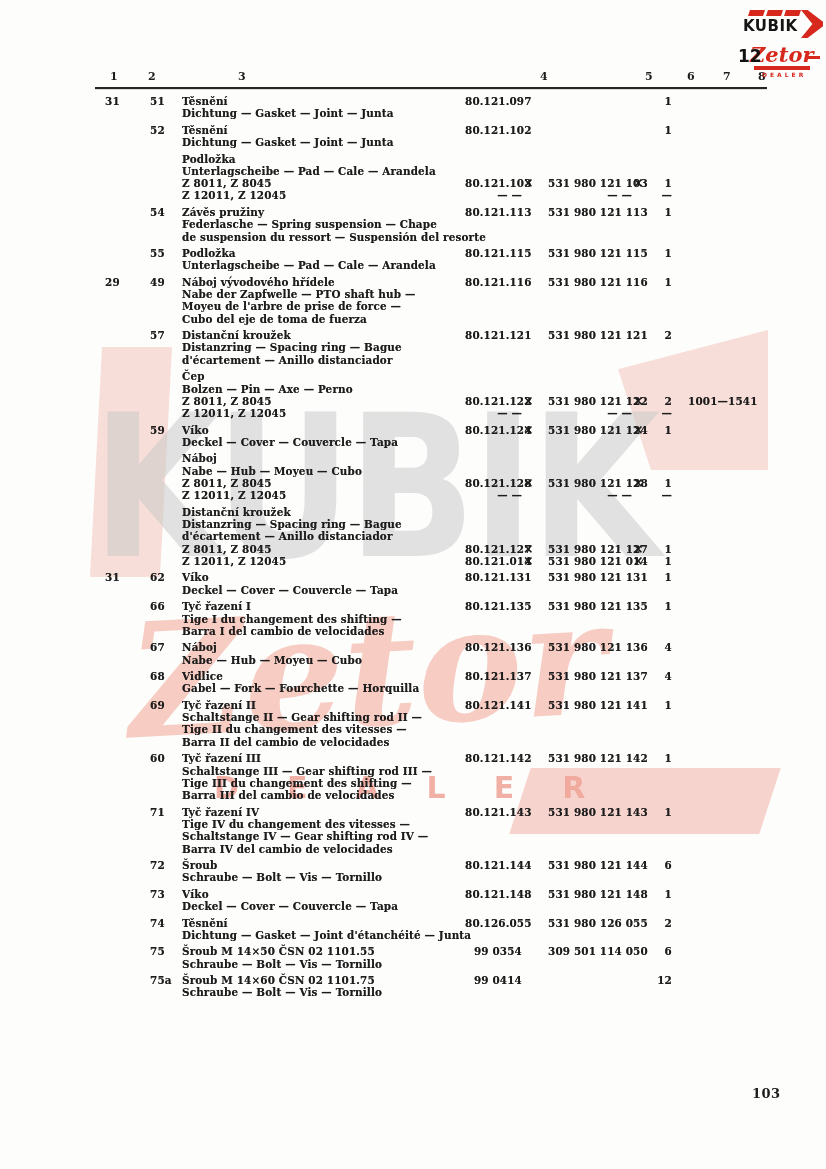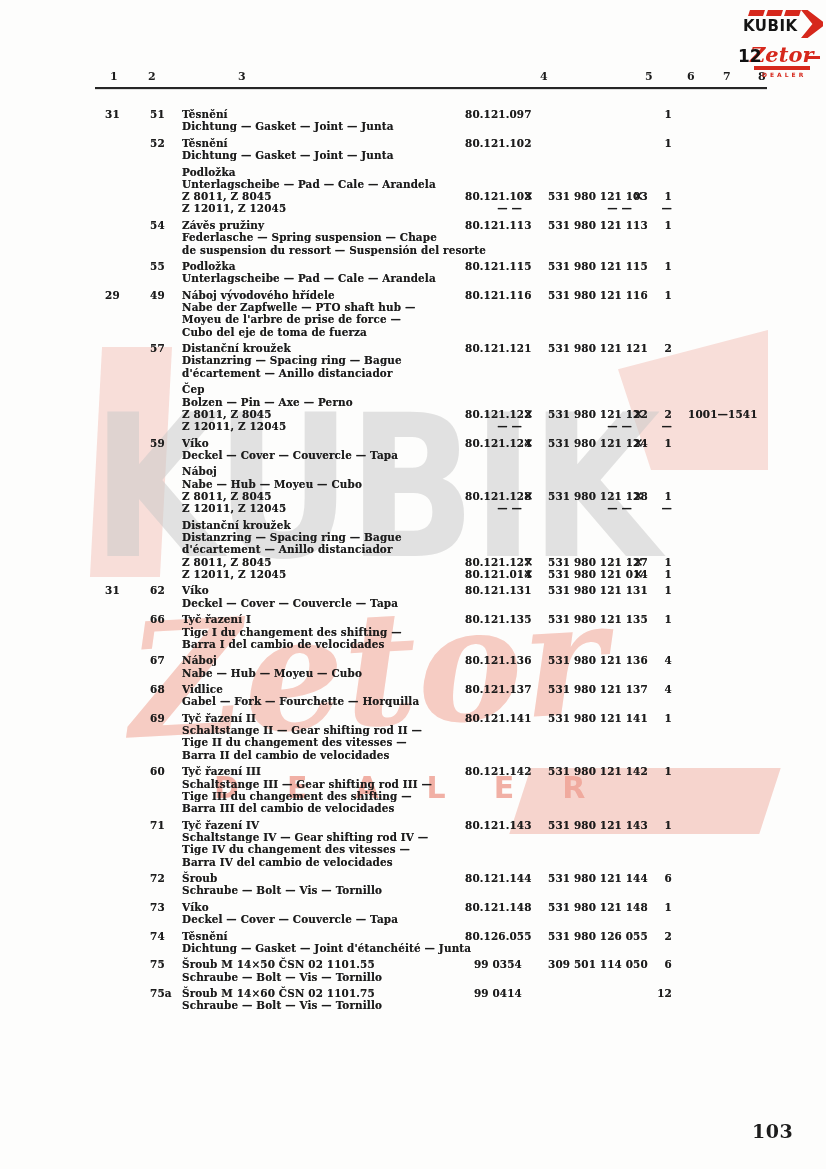--- a/index.html
+++ b/index.html
@@ -78,38 +78,38 @@
     letter-spacing:3px;color:#d6281c;
     font-family:"DejaVu Sans","Liberation Sans",sans-serif;
   }
 
   
   .sheet{position:absolute;left:95px;top:70px;width:672px;z-index:2;}
   .thead{position:relative;height:16px;
     font-weight:700;font-size:11px;}
   .col-num{position:absolute;top:0;}
   .rule{border-bottom:2px solid #262626;margin-top:1px;box-shadow:0 1px 0 rgba(0,0,0,.12);}
-  .tbody{padding-top:19px;}
+  .tbody{padding-top:6px;}
   .row{margin-bottom:4.2px;}
   .line{display:flex;white-space:nowrap;
     font-size:10.4px;line-height:12.3px;font-weight:700;
     letter-spacing:.15px;text-shadow:0 0 .4px rgba(20,20,20,.55);}
   .c-ref{width:45px;padding-left:10px;flex:none;}
   .c-item{width:32px;flex:none;}
   .c-desc{width:283px;flex:none;overflow:visible;}
   .c-pa{width:57px;text-align:right;flex:none;}
   .c-pax{width:15px;flex:none;font-size:12.5px;line-height:11px;padding-left:1px;}
   .c-pb{width:84px;text-align:right;flex:none;margin-left:10px;}
   .c-pbx{width:15px;flex:none;font-size:12.5px;line-height:11px;padding-left:1px;}
   .c-qty{width:22px;text-align:right;flex:none;margin-left:2px;}
   .c-extra{flex:none;margin-left:16px;}
 
   .page-number{
-    position:absolute;left:752px;top:1120px;z-index:2;
-    font-size:19px;font-weight:700;letter-spacing:.5px;
+    position:absolute;left:752px;top:1086px;z-index:2;
+    font-size:13px;font-weight:700;letter-spacing:.5px;
   }
 </style>
 </head>
 <body>
 
 <div class="page">
 
   <div class="wm wm-band-left"></div>
   <div class="wm wm-band-topright"></div>
   <div class="wm wm-band-lowright"></div>
@@ -763,32 +763,32 @@
             <span class="c-pa">80.121.143</span>
             <span class="c-pax"></span>
             <span class="c-pb">531 980 121 143</span>
             <span class="c-pbx"></span>
             <span class="c-qty">1</span>
             <span class="c-extra"></span>
           </div>
           <div class="line">
             <span class="c-ref"></span>
             <span class="c-item"></span>
+            <span class="c-desc">Tige IV du changement des vitesses —</span>
+            <span class="c-pa"></span>
+            <span class="c-pax"></span>
+            <span class="c-pb"></span>
+            <span class="c-pbx"></span>
+            <span class="c-qty"></span>
+            <span class="c-extra"></span>
+          </div>
+          <div class="line">
+            <span class="c-ref"></span>
+            <span class="c-item"></span>
             <span class="c-desc">Schaltstange IV — Gear shifting rod IV —</span>
-            <span class="c-pa"></span>
-            <span class="c-pax"></span>
-            <span class="c-pb"></span>
-            <span class="c-pbx"></span>
-            <span class="c-qty"></span>
-            <span class="c-extra"></span>
-          </div>
-          <div class="line">
-            <span class="c-ref"></span>
-            <span class="c-item"></span>
-            <span class="c-desc">Tige IV du changement des vitesses —</span>
             <span class="c-pa"></span>
             <span class="c-pax"></span>
             <span class="c-pb"></span>
             <span class="c-pbx"></span>
             <span class="c-qty"></span>
             <span class="c-extra"></span>
           </div>
           <div class="line">
             <span class="c-ref"></span>
             <span class="c-item"></span>

